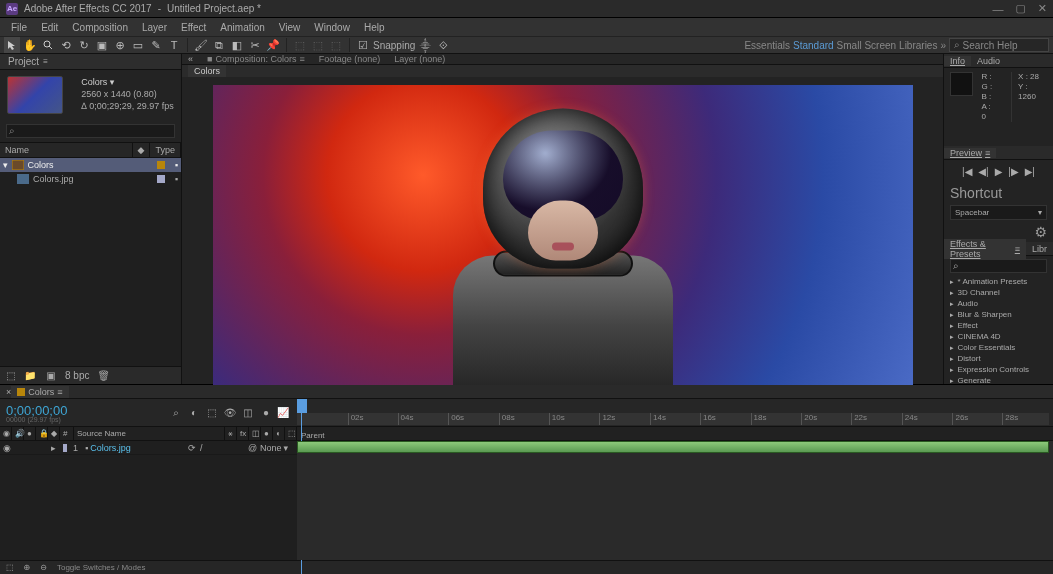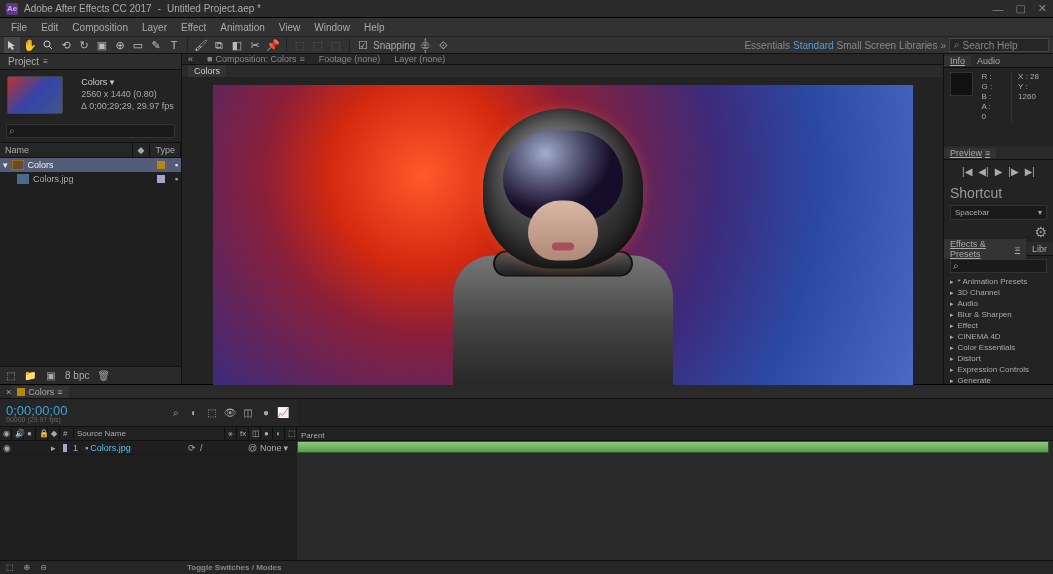--- a/index.html
+++ b/index.html
@@ -95,21 +95,21 @@
 .tl-cols-right { flex:1; display:flex; align-items:flex-end; padding:0 4px; gap:10px;}
 .tl-body { flex:1; display:flex; overflow:hidden;}
 .tl-layers { width:297px; background:#1f1f1f; overflow-y:auto;}
 .tl-layer-row { height:14px; display:flex; align-items:center; font-size:9px; border-bottom:1px solid #191919;}
 .tl-layer-row .lc { padding:0 3px; display:flex; align-items:center; gap:2px;}
 .tl-layer-row .lname { color:#5abfea;}
 .tl-tracks { flex:1; background:#2a2a2a; position:relative;}
 .tl-bar { position:absolute; left:0; right:4px; top:0; height:12px; background: linear-gradient(#8cc97a,#5a9a52); border:1px solid #2a5a22;}
 .tl-footer { height:14px; background:#262626; display:flex; align-items:center; padding:0 6px; font-size:8px; gap:10px; border-top:1px solid #111;}
 .tl-footer .tfi { cursor:pointer;}
-.tl-footer .toggle-sw { margin-left:130px; color:#888;font-weight:bold;}
+.tl-footer .toggle-sw { color:#888;}
 svg { display:block; }
 </style>
 </head>
 <body>
 
 <div class="titlebar">
   <div class="left">
     <div class="ae-logo">Ae</div>
     <span>Adobe After Effects CC 2017</span>
     <span>-</span>
@@ -379,20 +379,38 @@
       <div class="tl-header-icons">
         <span class="thi">⌕</span>
         <span class="thi">◐</span>
         <span class="thi">⬚</span>
         <span class="thi">👁</span>
         <span class="thi">◫</span>
         <span class="thi">●</span>
         <span class="thi">📈</span>
       </div>
     </div>
+    <div class="tl-ruler">
+      <div class="tl-ruler-track"></div>
+      <div class="tl-playhead"></div>
+      <div class="tl-ruler-tick" style="left:6.7%">02s</div>
+      <div class="tl-ruler-tick" style="left:13.3%">04s</div>
+      <div class="tl-ruler-tick" style="left:20%">06s</div>
+      <div class="tl-ruler-tick" style="left:26.7%">08s</div>
+      <div class="tl-ruler-tick" style="left:33.3%">10s</div>
+      <div class="tl-ruler-tick" style="left:40%">12s</div>
+      <div class="tl-ruler-tick" style="left:46.7%">14s</div>
+      <div class="tl-ruler-tick" style="left:53.3%">16s</div>
+      <div class="tl-ruler-tick" style="left:60%">18s</div>
+      <div class="tl-ruler-tick" style="left:66.7%">20s</div>
+      <div class="tl-ruler-tick" style="left:73.3%">22s</div>
+      <div class="tl-ruler-tick" style="left:80%">24s</div>
+      <div class="tl-ruler-tick" style="left:86.7%">26s</div>
+      <div class="tl-ruler-tick" style="left:93.3%">28s</div>
+    </div>
   </div>
   <div class="tl-cols">
     <div class="tl-cols-left">
       <div class="tcc" style="width:12px">◉</div>
       <div class="tcc" style="width:12px">🔊</div>
       <div class="tcc" style="width:12px">●</div>
       <div class="tcc" style="width:12px">🔒</div>
       <div class="tcc" style="width:12px">◆</div>
       <div class="tcc" style="width:14px">#</div>
       <div class="tcc" style="flex:1">Source Name</div>

